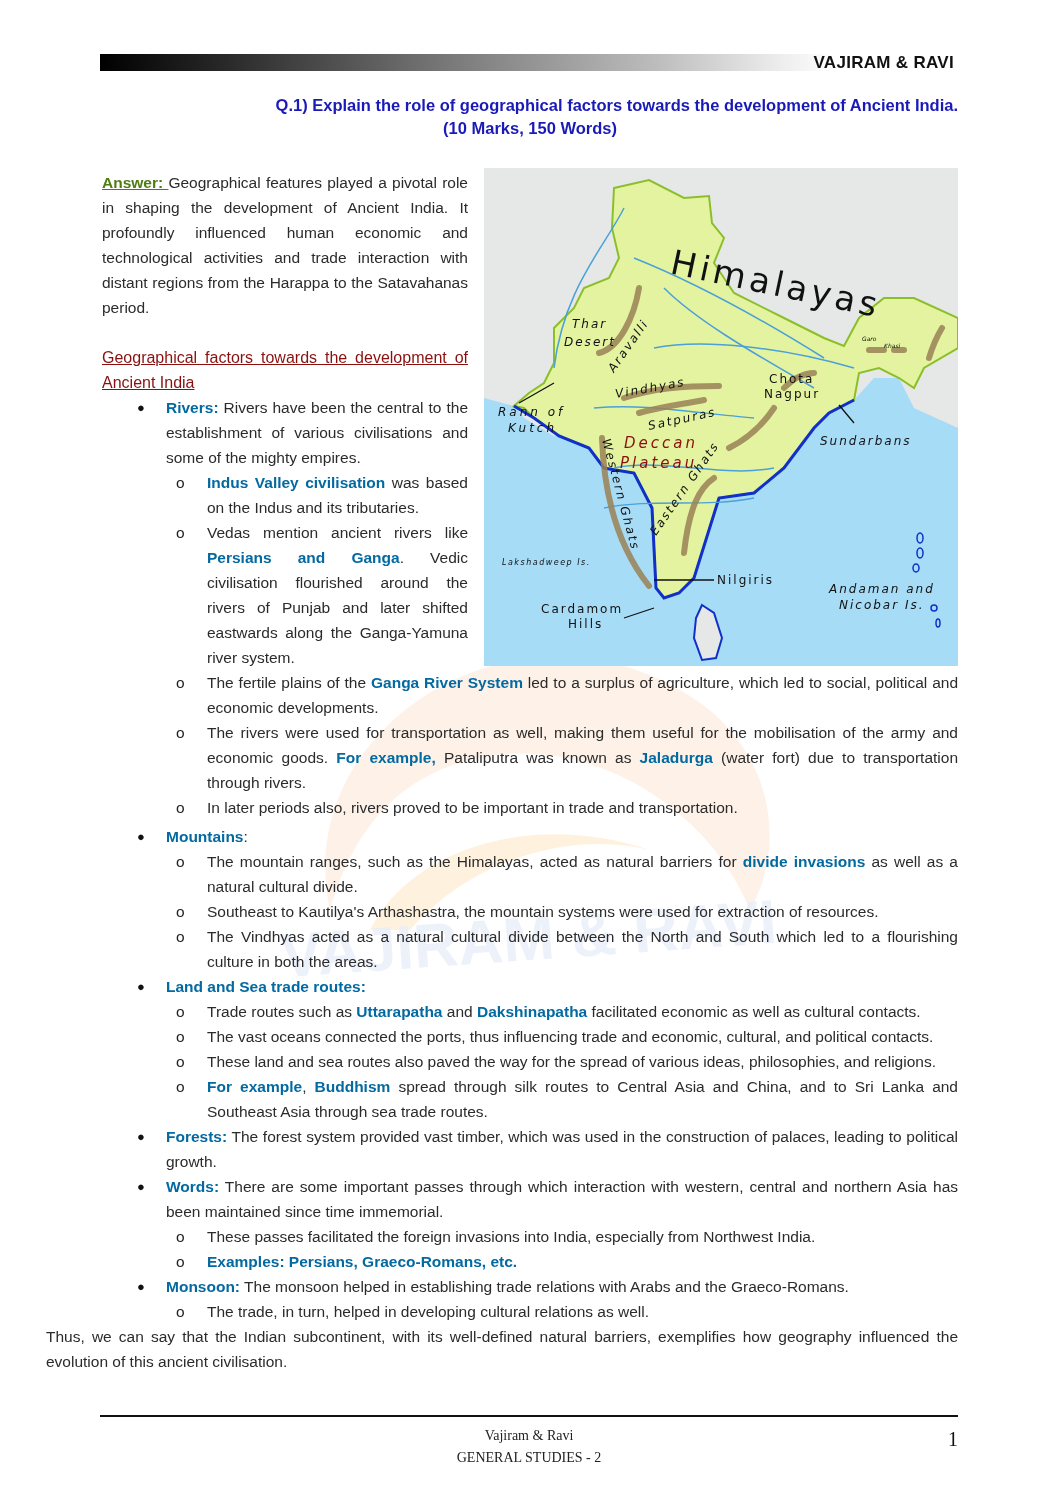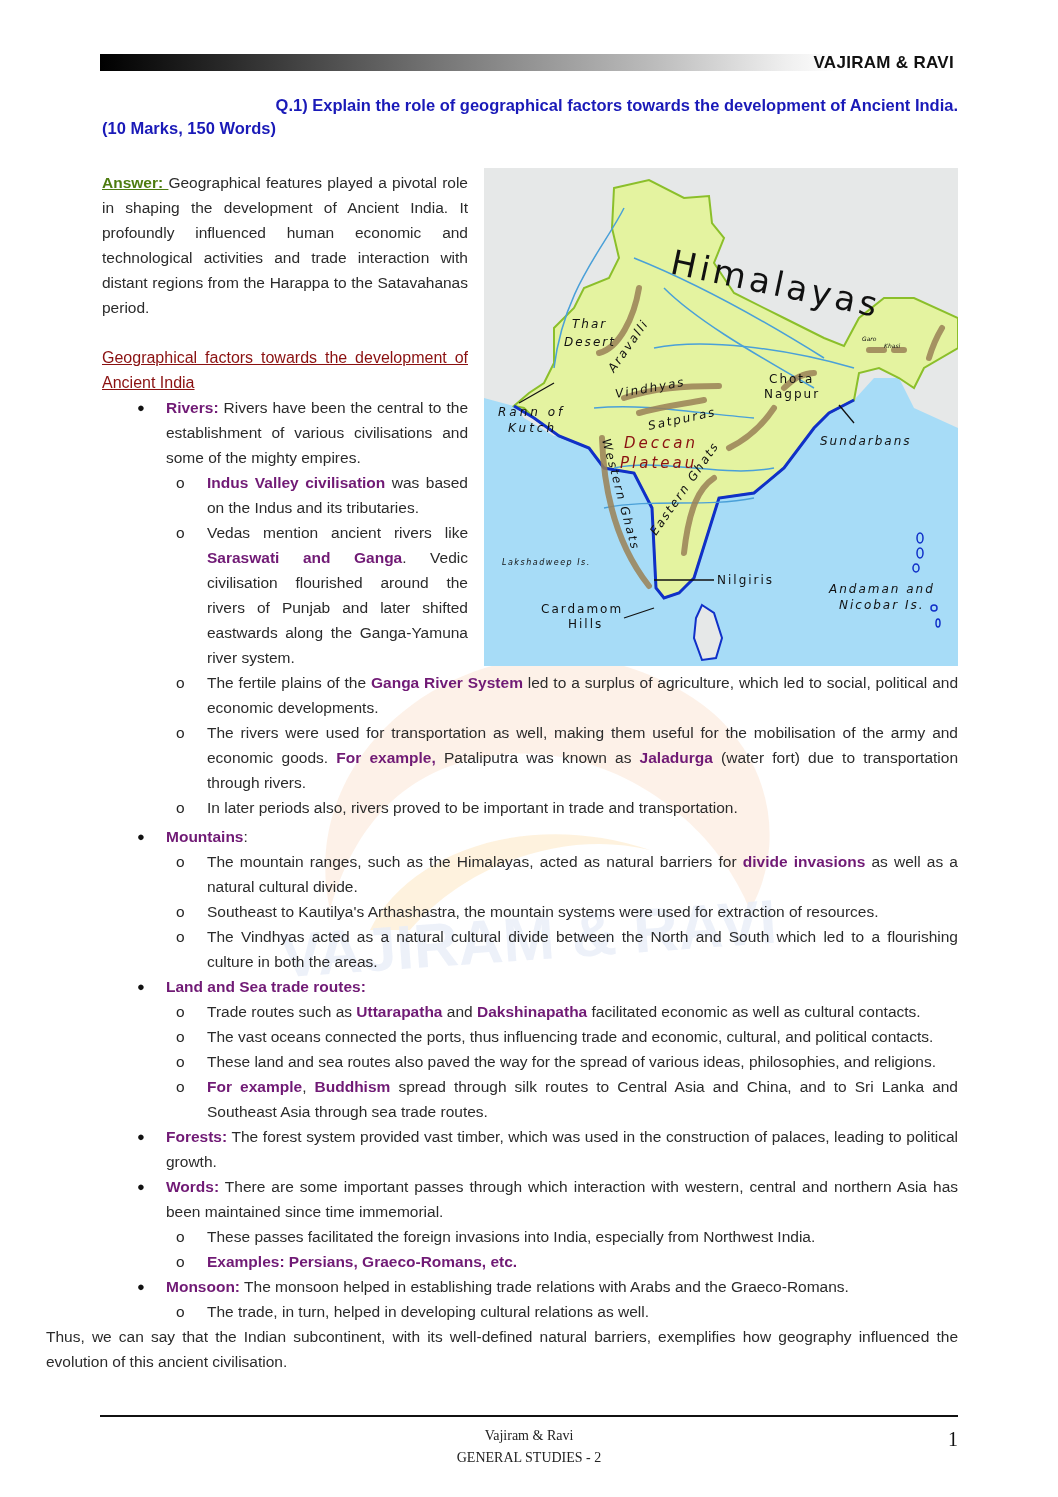--- a/index.html
+++ b/index.html
@@ -4,38 +4,38 @@
 <style>
   html, body { margin: 0; padding: 0; background: #ffffff; }
   body { width: 1058px; height: 1497px; position: relative; overflow: hidden;
          font-family: "Liberation Sans", "DejaVu Sans", sans-serif; color: #222; }
   .header-bar { position: absolute; left: 100px; top: 54px; width: 858px; height: 17px;
     background: linear-gradient(to right, #000 0%, #2a2a2a 15%, #777 40%, #bdbdbd 65%, #efefef 80%, #fff 86%); }
   .brand { position: absolute; right: 104px; top: 53px; font-weight: bold; font-size: 17px; color: #111;
     letter-spacing: 0.3px; }
   .question { position: absolute; left: 102px; top: 96px; width: 856px; color: #1a1ab8; font-weight: bold; font-size: 16.5px; }
   .question .q { display: block; text-align: right; }
-  .question .marks { display: block; text-align: left; margin-top: 4px; }
+  .question .marks { display: block; text-align: center; margin-top: 4px; }
   .watermark { position: absolute; left: 210px; top: 610px; width: 640px; height: 520px; pointer-events: none; }
   .text { font-size: 15.5px; line-height: 25px; color: #2b2b2b; }
   .intro { position: absolute; left: 102px; top: 170px; width: 366px; text-align: justify; }
   .intro .ans { font-weight: bold; text-decoration: underline; color: #4d7c0f; }
   .subhead { position: absolute; left: 102px; top: 345px; width: 366px; color: #8a1010; font-weight: normal;
     text-decoration: underline; font-size: 16px; line-height: 25px; text-align: justify; }
   .map { position: absolute; left: 484px; top: 168px; width: 474px; height: 498px; }
   .list { position: absolute; left: 0; top: 395px; width: 1058px; }
   .row { position: relative; }
   .b1 { padding-left: 166px; padding-right: 100px; }
   .b1.narrow { padding-right: 590px; }
   .b2 { padding-left: 207px; padding-right: 100px; }
   .b2.narrow { padding-right: 590px; }
   .bul { position: absolute; left: 137px; top: 0; font-size: 13px; color:#111; }
   .sub { position: absolute; left: 176px; top: 0; color:#222; }
   .just { text-align: justify; }
-  b { color: #701a75; }
+  b { color: #0369a1; }
   .conclusion { padding-left: 46px; padding-right: 100px; text-align: justify; }
   .footer-line { position: absolute; left: 100px; top: 1415px; width: 858px; height: 2px; background: #111; }
   .footer { position: absolute; left: 100px; width: 858px; text-align: center;
     font-family: "Liberation Serif", "DejaVu Serif", serif; font-size: 14px; color: #222; }
   .page-num { position: absolute; right: 100px; top: 1428px; font-family: "Liberation Serif", serif; font-size: 20px; color:#111; }
 </style>
 </head>
 <body>
 
 <div class="header-bar"></div>
@@ -128,21 +128,21 @@
   <div class="row b1 narrow just">
     <span class="bul">●</span>
     <b>Rivers:</b><span> Rivers have been the central to the establishment of various civilisations and some of the mighty empires.</span>
   </div>
   <div class="row b2 narrow just">
     <span class="sub">o</span>
     <b>Indus Valley civilisation</b><span> was based on the Indus and its tributaries.</span>
   </div>
   <div class="row b2 narrow just">
     <span class="sub">o</span>
-    <span>Vedas mention ancient rivers like </span><b>Saraswati and Ganga</b><span>. Vedic civilisation flourished around the rivers of Punjab and later shifted eastwards along the Ganga-Yamuna river system.</span>
+    <span>Vedas mention ancient rivers like </span><b>Persians and Ganga</b><span>. Vedic civilisation flourished around the rivers of Punjab and later shifted eastwards along the Ganga-Yamuna river system.</span>
   </div>
   <div class="row b2 just">
     <span class="sub">o</span>
     <span>The fertile plains of the </span><b>Ganga River System</b><span> led to a surplus of agriculture, which led to social, political and economic developments.</span>
   </div>
   <div class="row b2 just">
     <span class="sub">o</span>
     <span>The rivers were used for transportation as well, making them useful for the mobilisation of the army and economic goods. </span><b>For example,</b><span> Pataliputra was known as </span><b>Jaladurga</b><span> (water fort) due to transportation through rivers.</span>
   </div>
   <div class="row b2" style="margin-bottom:4px;">

